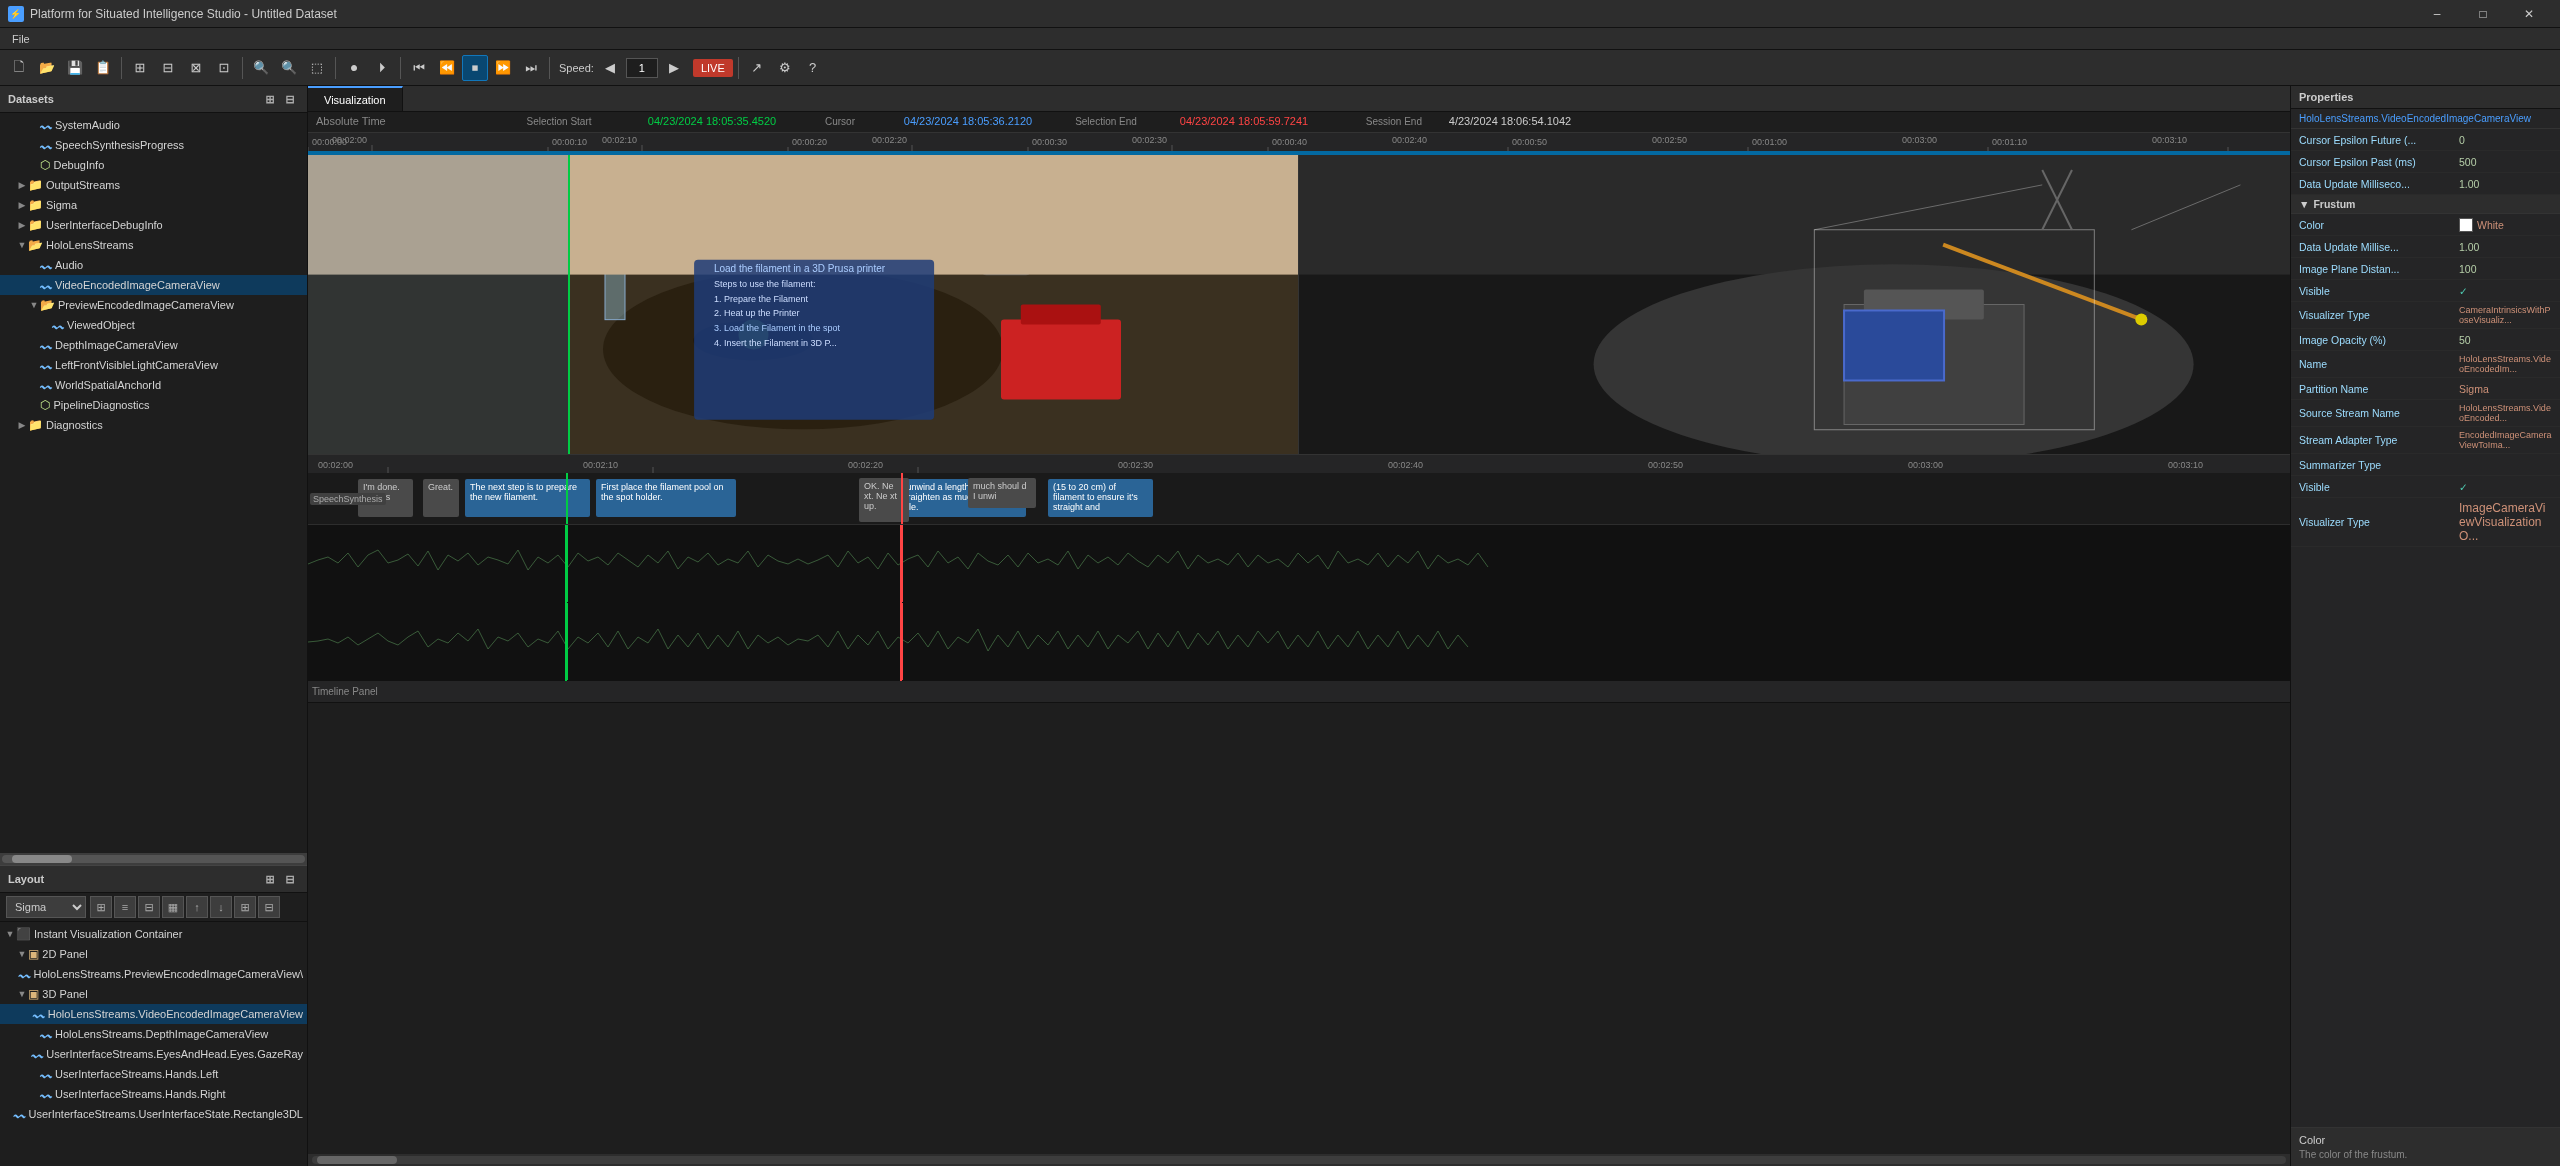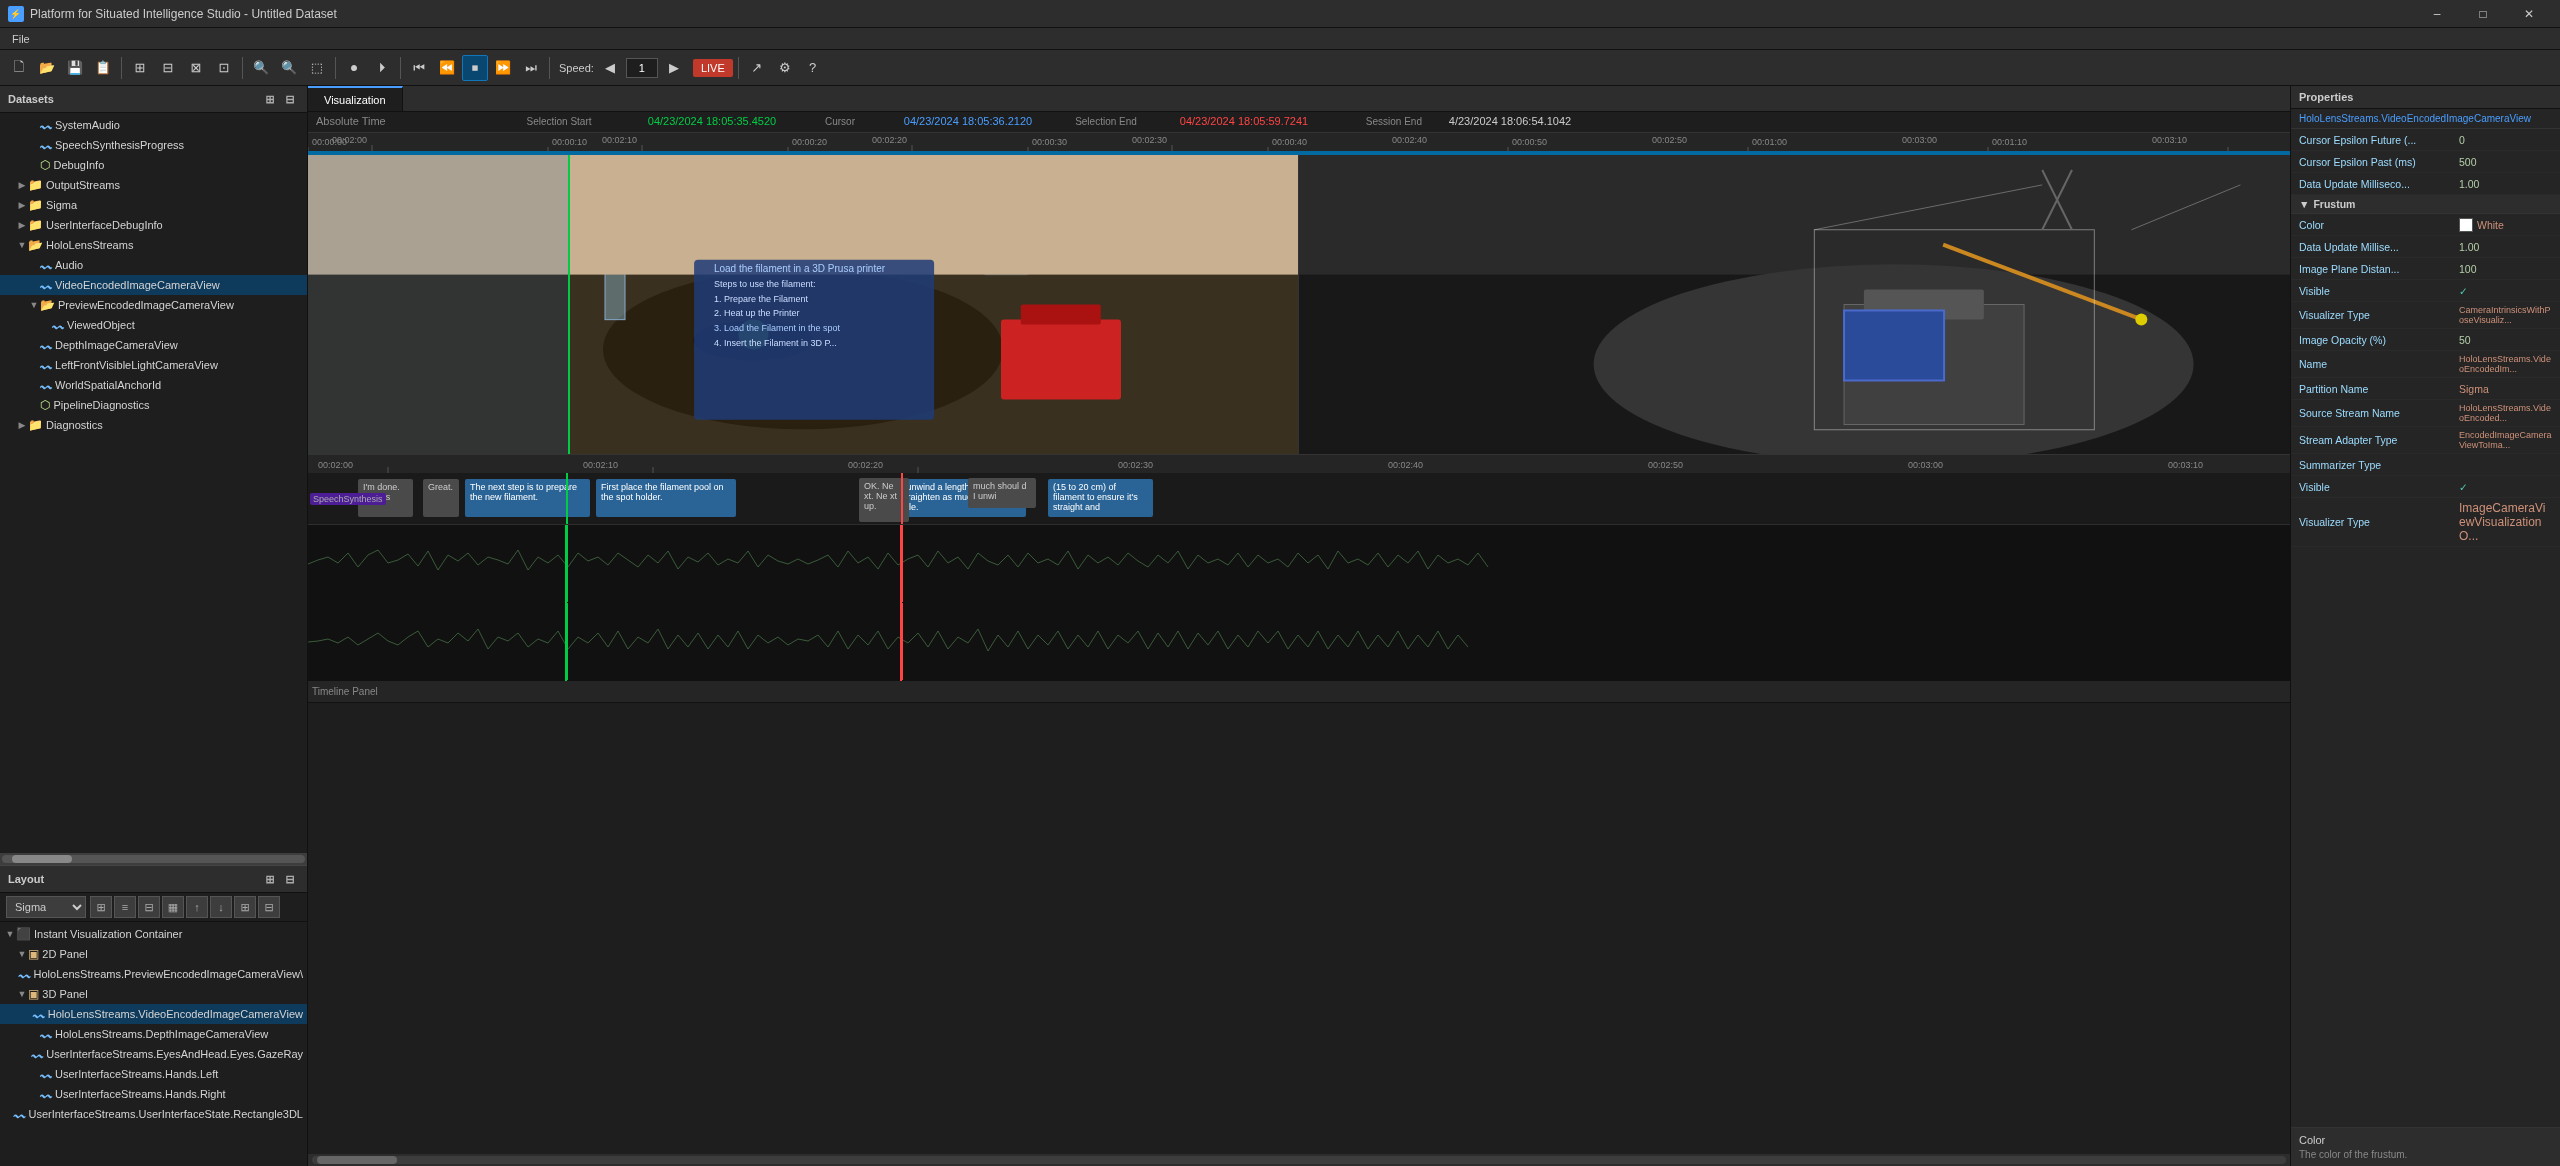--- a/index.html
+++ b/index.html
@@ -846,21 +846,21 @@
           <text x="2110" y="13" fill="#888" font-size="9">00:03:20</text>
         </svg>
       </div>
 
       <div class="track-timeline-row speech-row" style="height:52px; position:relative; background:#1a1a1a; border-bottom:1px solid #2d2d2d;">
 
         <div class="green-line"></div>
 
         <div class="red-line"></div>
 
-        <div style="position:absolute; left:2px; top:50%; transform:translateY(-50%); font-size:9px; color:#aaa; background:#4c1d95; padding:1px 3px; border-radius:2px; z-index:5; white-space:nowrap;">SpeechSynthesis</div>
+        <div style="position:absolute; left:2px; top:50%; transform:translateY(-50%); font-size:9px; color:#aaa; background:#404040; padding:1px 3px; border-radius:2px; z-index:5; white-space:nowrap;">SpeechSynthesis</div>
 
         <div class="speech-chip gray-chip" style="left:50px; width:55px;">I'm done. What's</div>
 
         <div class="speech-chip gray-chip" style="left:115px; width:36px;">Great.</div>
 
         <div class="speech-chip" style="left:157px; width:125px;">The next step is to prepare the new filament.</div>
 
         <div class="speech-chip" style="left:288px; width:140px;">First place the filament pool on the spot holder.</div>
 
         <div class="speech-chip" style="left:570px; width:148px;">Next, unwind a length of filament and straighten as much as possible.</div>

